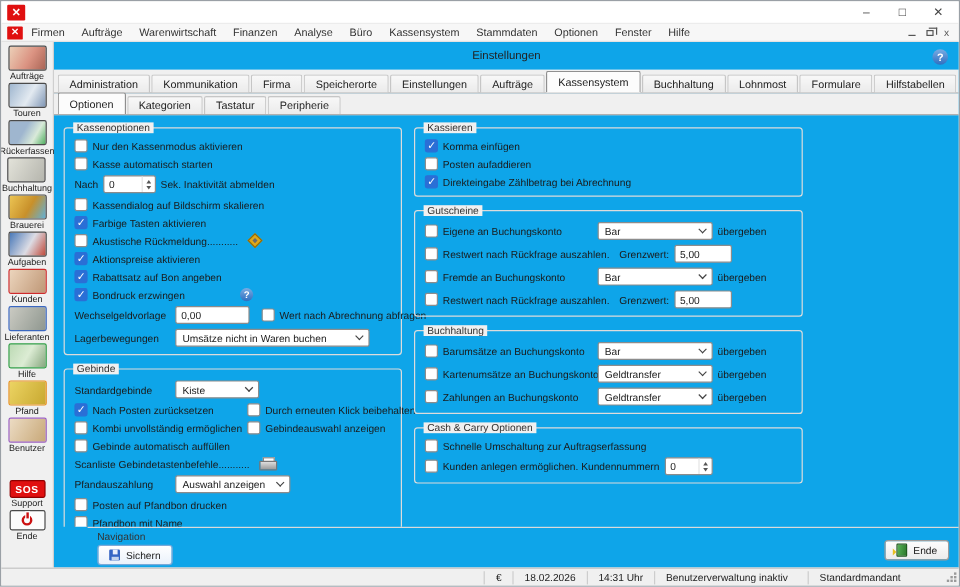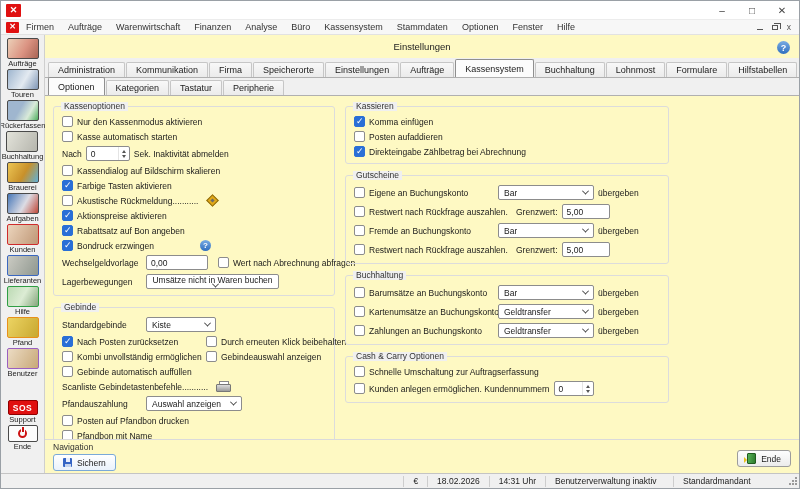--- a/index.html
+++ b/index.html
@@ -41,21 +41,21 @@
   .t7 { background:linear-gradient(120deg,#cbcbc3,#8f978f); }
   .t8 { background:linear-gradient(120deg,#bcdab4,#dcecd4 50%,#86a67e); }
   .t9 { background:linear-gradient(120deg,#ecd463,#c8a830); }
   .t10 { background:linear-gradient(120deg,#ecdcc4,#c8a878); }
   .sos-tile { width:30px; height:15px; background:#e01010; border:1px solid #8f0000; border-radius:2px; color:#fff; font-weight:bold; font-size:8.5px; display:flex; align-items:center; justify-content:center; letter-spacing:.5px; }
   .power-tile { width:30px; height:17px; border:1px solid #4a4a4a; border-radius:2px; background:#fcfcfc; display:flex; align-items:center; justify-content:center; }
   .power-icon { width:9px; height:9px; border:2px solid #cc1111; border-radius:50%; position:relative; }
   .power-icon::after { content:""; position:absolute; left:1.5px; top:-4px; width:2px; height:5px; background:#cc1111; box-shadow:0 0 0 1px #fcfcfc; }
 
   
-  .dialog { flex:1; display:flex; flex-direction:column; min-width:0; background:#fef9c3; }
+  .dialog { flex:1; display:flex; flex-direction:column; min-width:0; background:#0ea5e9; }
   .dlg-header { height:23px; flex:none; display:flex; align-items:center; justify-content:center; position:relative; font-size:9.5px; color:#222; }
   .help-icon { position:absolute; right:9px; top:6px; width:13px; height:13px; border-radius:50%; background:linear-gradient(#79acе3,#2f6fc0); background:linear-gradient(#79ace3,#2f6fc0); color:#fff; font-size:9px; font-weight:bold; display:flex; align-items:center; justify-content:center; }
   .tabs { display:flex; align-items:flex-end; padding:0 3px; flex:none; border-bottom:1px solid #b0b0b0; background:#f0f0f0; }
   .tabs1 { height:20px; }
   .tabs2 { height:18px; }
   .tab { height:15px; display:flex; align-items:center; padding:0 9px; font-size:9px; color:#222; border:1px solid #c6c6c6; border-bottom:none; border-radius:2px 2px 0 0; background:linear-gradient(#f8f8f8,#ebebeb); margin-right:1px; white-space:nowrap; position:relative; }
   .tab.selected { background:#fcfcfc; height:18px; border-color:#8f8f8f; z-index:1; }
 
   
   .content { flex:1; display:flex; gap:10px; padding:5px 8px 0; overflow:hidden; }
@@ -88,21 +88,21 @@
   .icon-printer { width:13px; height:11px; position:relative; flex:none; margin-left:4px; }
   .icon-printer::before { content:""; position:absolute; top:0; left:2.5px; width:8px; height:4.5px; background:#fff; border:1px solid #888; }
   .icon-printer::after { content:""; position:absolute; bottom:0; left:0; width:13px; height:6.5px; background:linear-gradient(#dcdcdc,#9c9c9c); border:1px solid #777; border-radius:1px; }
   .icon-floppy { width:9px; height:9px; background:#3565c4; border-radius:1px; position:relative; flex:none; }
   .icon-floppy::before { content:""; position:absolute; top:0; left:2.5px; width:4px; height:3.5px; background:#e8eefc; }
   .icon-floppy::after { content:""; position:absolute; bottom:0; left:1.5px; width:6px; height:3.5px; background:#c4d4ee; }
   .icon-exit { width:9px; height:11px; background:linear-gradient(100deg,#57b357,#2d7a2d); border:1px solid #1f5a1f; border-radius:1px; position:relative; flex:none; }
   .icon-exit::after { content:""; position:absolute; left:-4px; top:2.5px; border:3px solid transparent; border-left-color:#e8c020; }
 
   
-  .navband { flex:none; height:34px; border-top:1px solid #dadada; display:flex; align-items:center; padding:0 8px; position:relative; }
+  .navband { flex:none; height:34px; border-top:1px solid #dadada; display:flex; align-items:center; padding:0 8px; position:relative;margin-left:28px; }
   .nav-left { display:flex; flex-direction:column; gap:2px; }
   .nav-legend { font-size:8.5px; color:#333; }
   .btn { height:17px; display:inline-flex; align-items:center; gap:5px; padding:0 9px; font-size:8.5px; color:#1a1a1a; border:1px solid #7aa9d8; border-radius:3px; background:linear-gradient(#ffffff,#eaf2fb); cursor:default; white-space:nowrap; }
   .btn-ende { margin-left:auto; border-color:#9c9c9c; background:linear-gradient(#fdfdfd,#ececec); align-self:center; margin-top:4px; }
 
   
   .statusbar { flex:none; height:15px; border-top:1px solid #c4c4c4; background:#f0f0f0; display:flex; align-items:center; justify-content:flex-end; font-size:8.5px; color:#222; }
   .sb-cell { height:11px; display:flex; align-items:center; padding:0 9px; border-left:1px solid #cdcdcd; white-space:nowrap; }
   .sb-grip { width:12px; height:12px; position:relative; margin-left:2px; }
   .sb-grip::after { content:""; position:absolute; right:2px; bottom:2px; width:2px; height:2px; background:#9a9a9a; box-shadow:-3px 0 0 #9a9a9a,-6px 0 0 #9a9a9a,0 -3px 0 #9a9a9a,-3px -3px 0 #9a9a9a,0 -6px 0 #9a9a9a; }
@@ -297,21 +297,21 @@
             <div class="row">
               <span class="lbl" style="width:80px;flex:none;">Wechselgeldvorlage</span>
               <span class="field" style="width:62px;">0,00</span>
               <span class="cb" style="margin-left:6px;">
                   <span class="box"></span>
                   <span class="cbl">Wert nach Abrechnung abfragen</span>
                 </span>
             </div>
             <div class="row">
               <span class="lbl" style="width:80px;flex:none;">Lagerbewegungen</span>
-              <span class="combo" style="width:133px;flex-direction:column;">
+              <span class="combo" style="width:162px;">
                   <span class="cval">Umsätze nicht in Waren buchen</span>
                   <span class="chev"></span>
                 </span>
             </div>
           </div>
 
           <div class="group">
             <span class="legend">Gebinde</span>
             <div class="row">
               <span class="lbl" style="width:80px;flex:none;">Standardgebinde</span>

